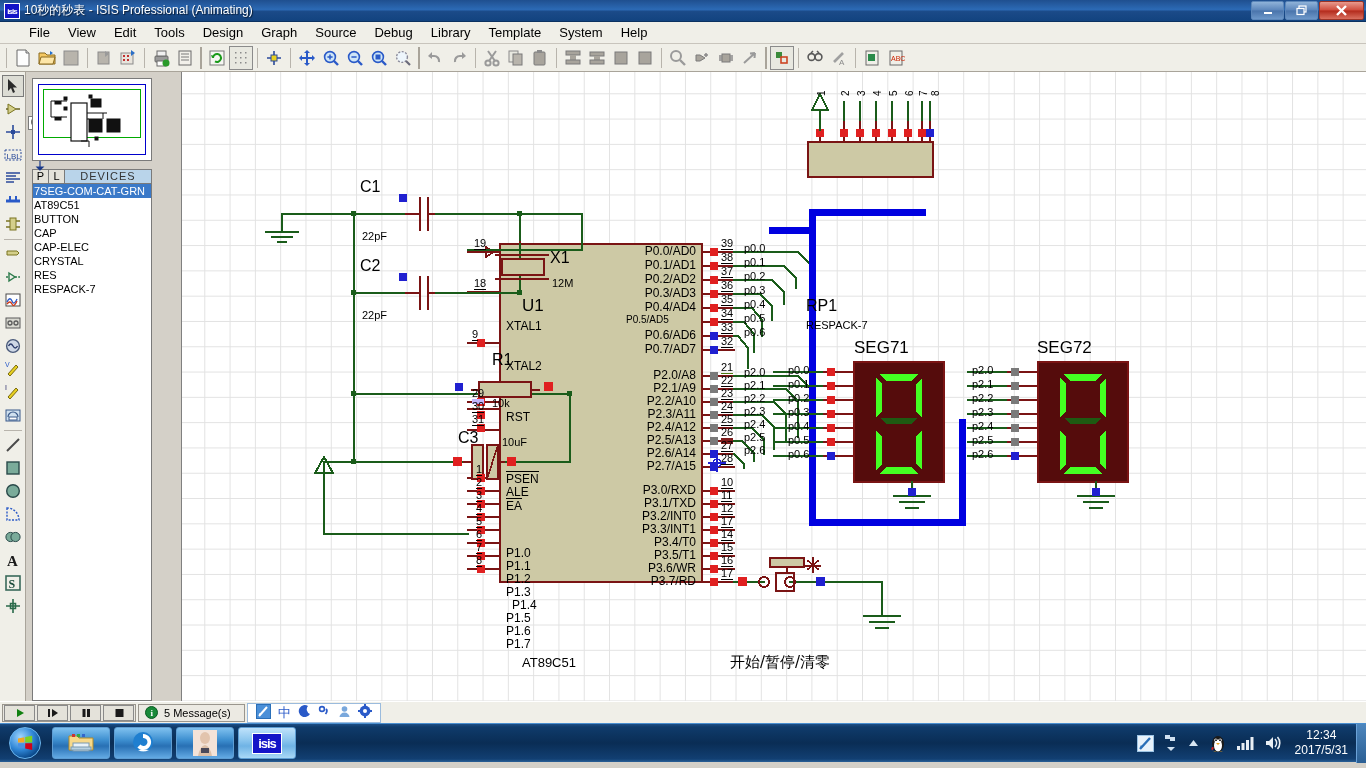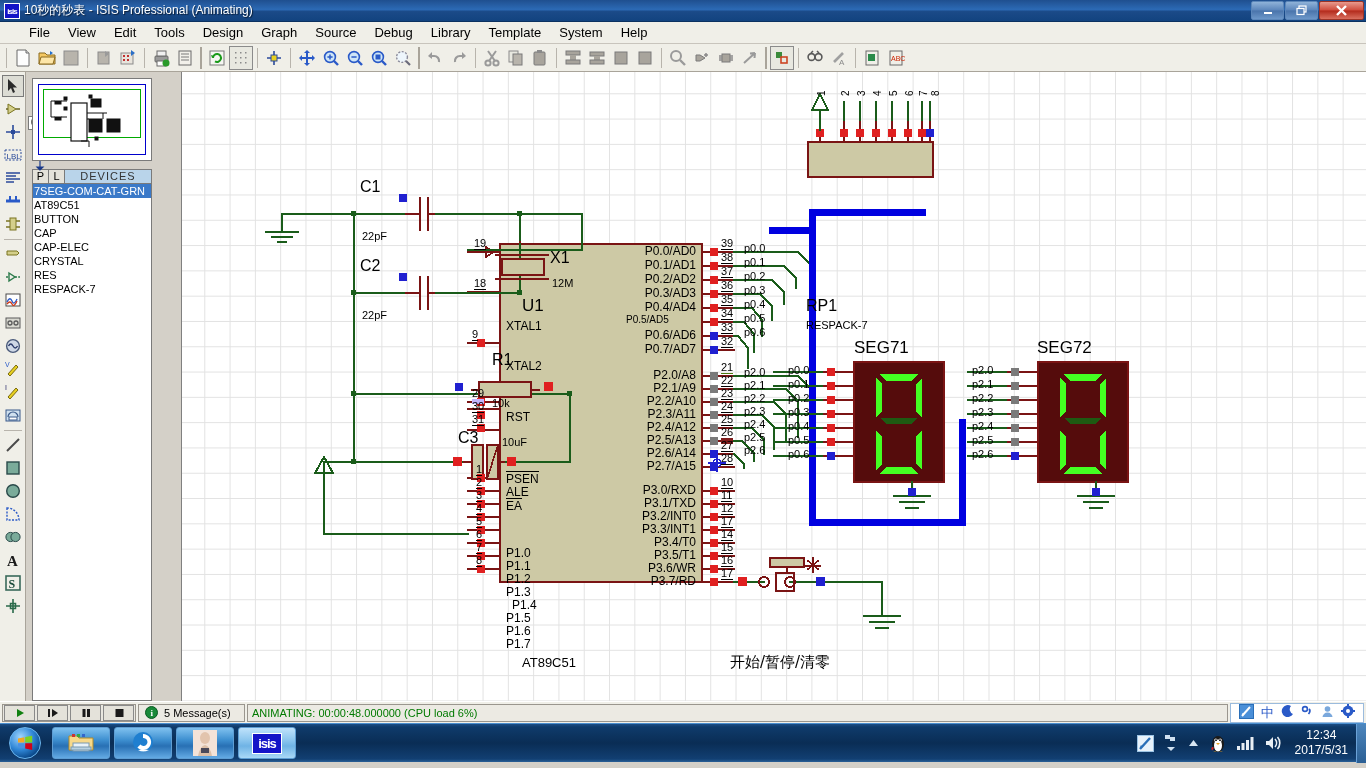--- a/index.html
+++ b/index.html
@@ -1190,21 +1190,20 @@
   </div>
   <div class="sb-panel" style="width:107px;">
     <span style="margin-right:6px;display:flex;">
       <svg width="13" height="13">
           <circle cx="6.5" cy="6.5" r="6" fill="#1a8a3a" stroke="#0a5a22"></circle>
           <text x="5.5" y="10" font-size="9" fill="#fff" font-family="Liberation Serif" font-weight="bold">i</text>
         </svg>
     </span>
     <span>5 Message(s)</span>
   </div>
-  <div class="sb-flex">ANIMATING: 00:00:48.000000 (CPU load 6%)</div>
   <div id="tray">
     <span>
       <svg width="15" height="15">
           <rect x="0.5" y="0.5" width="14" height="14" fill="#4a8fd8" stroke="#2a6fb8"></rect>
           <path d="M3 12 L11 3" stroke="#fff" stroke-width="2"></path>
           <path d="M3 12 l0.5 -3 l2.5 0.5z" fill="#fff"></path>
         </svg>
     </span>
     <span style="color:#2a5ac8;font-size:13px;font-family:'DejaVu Sans',sans-serif;">中</span>
     <span>

